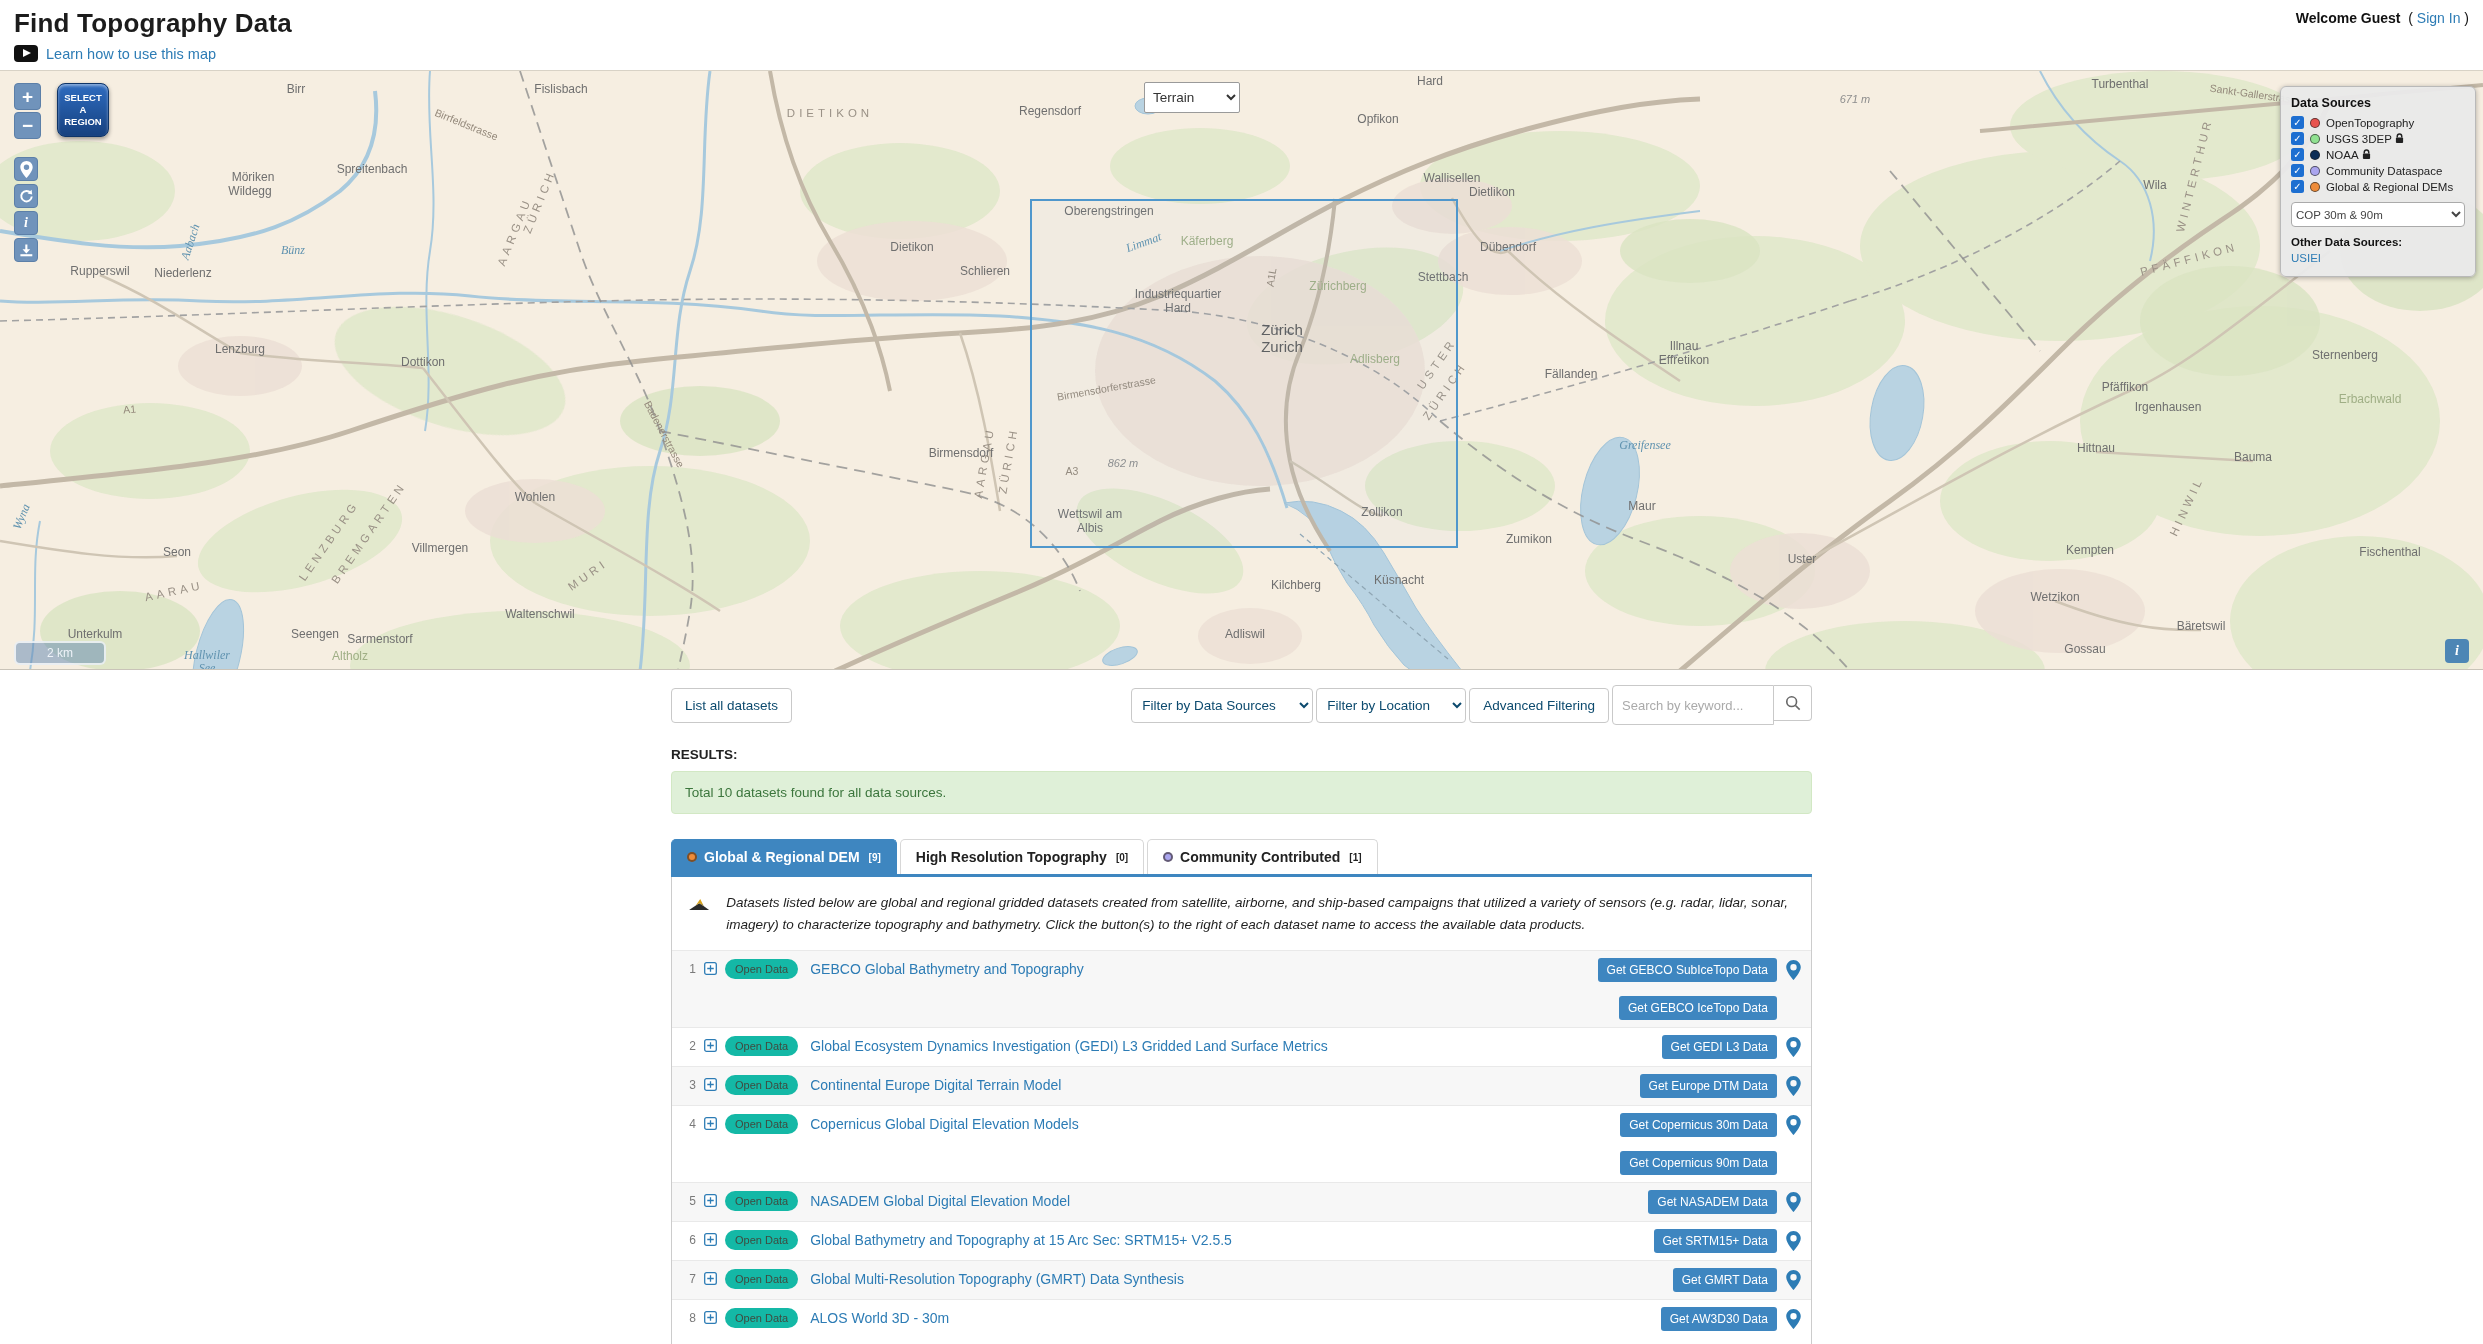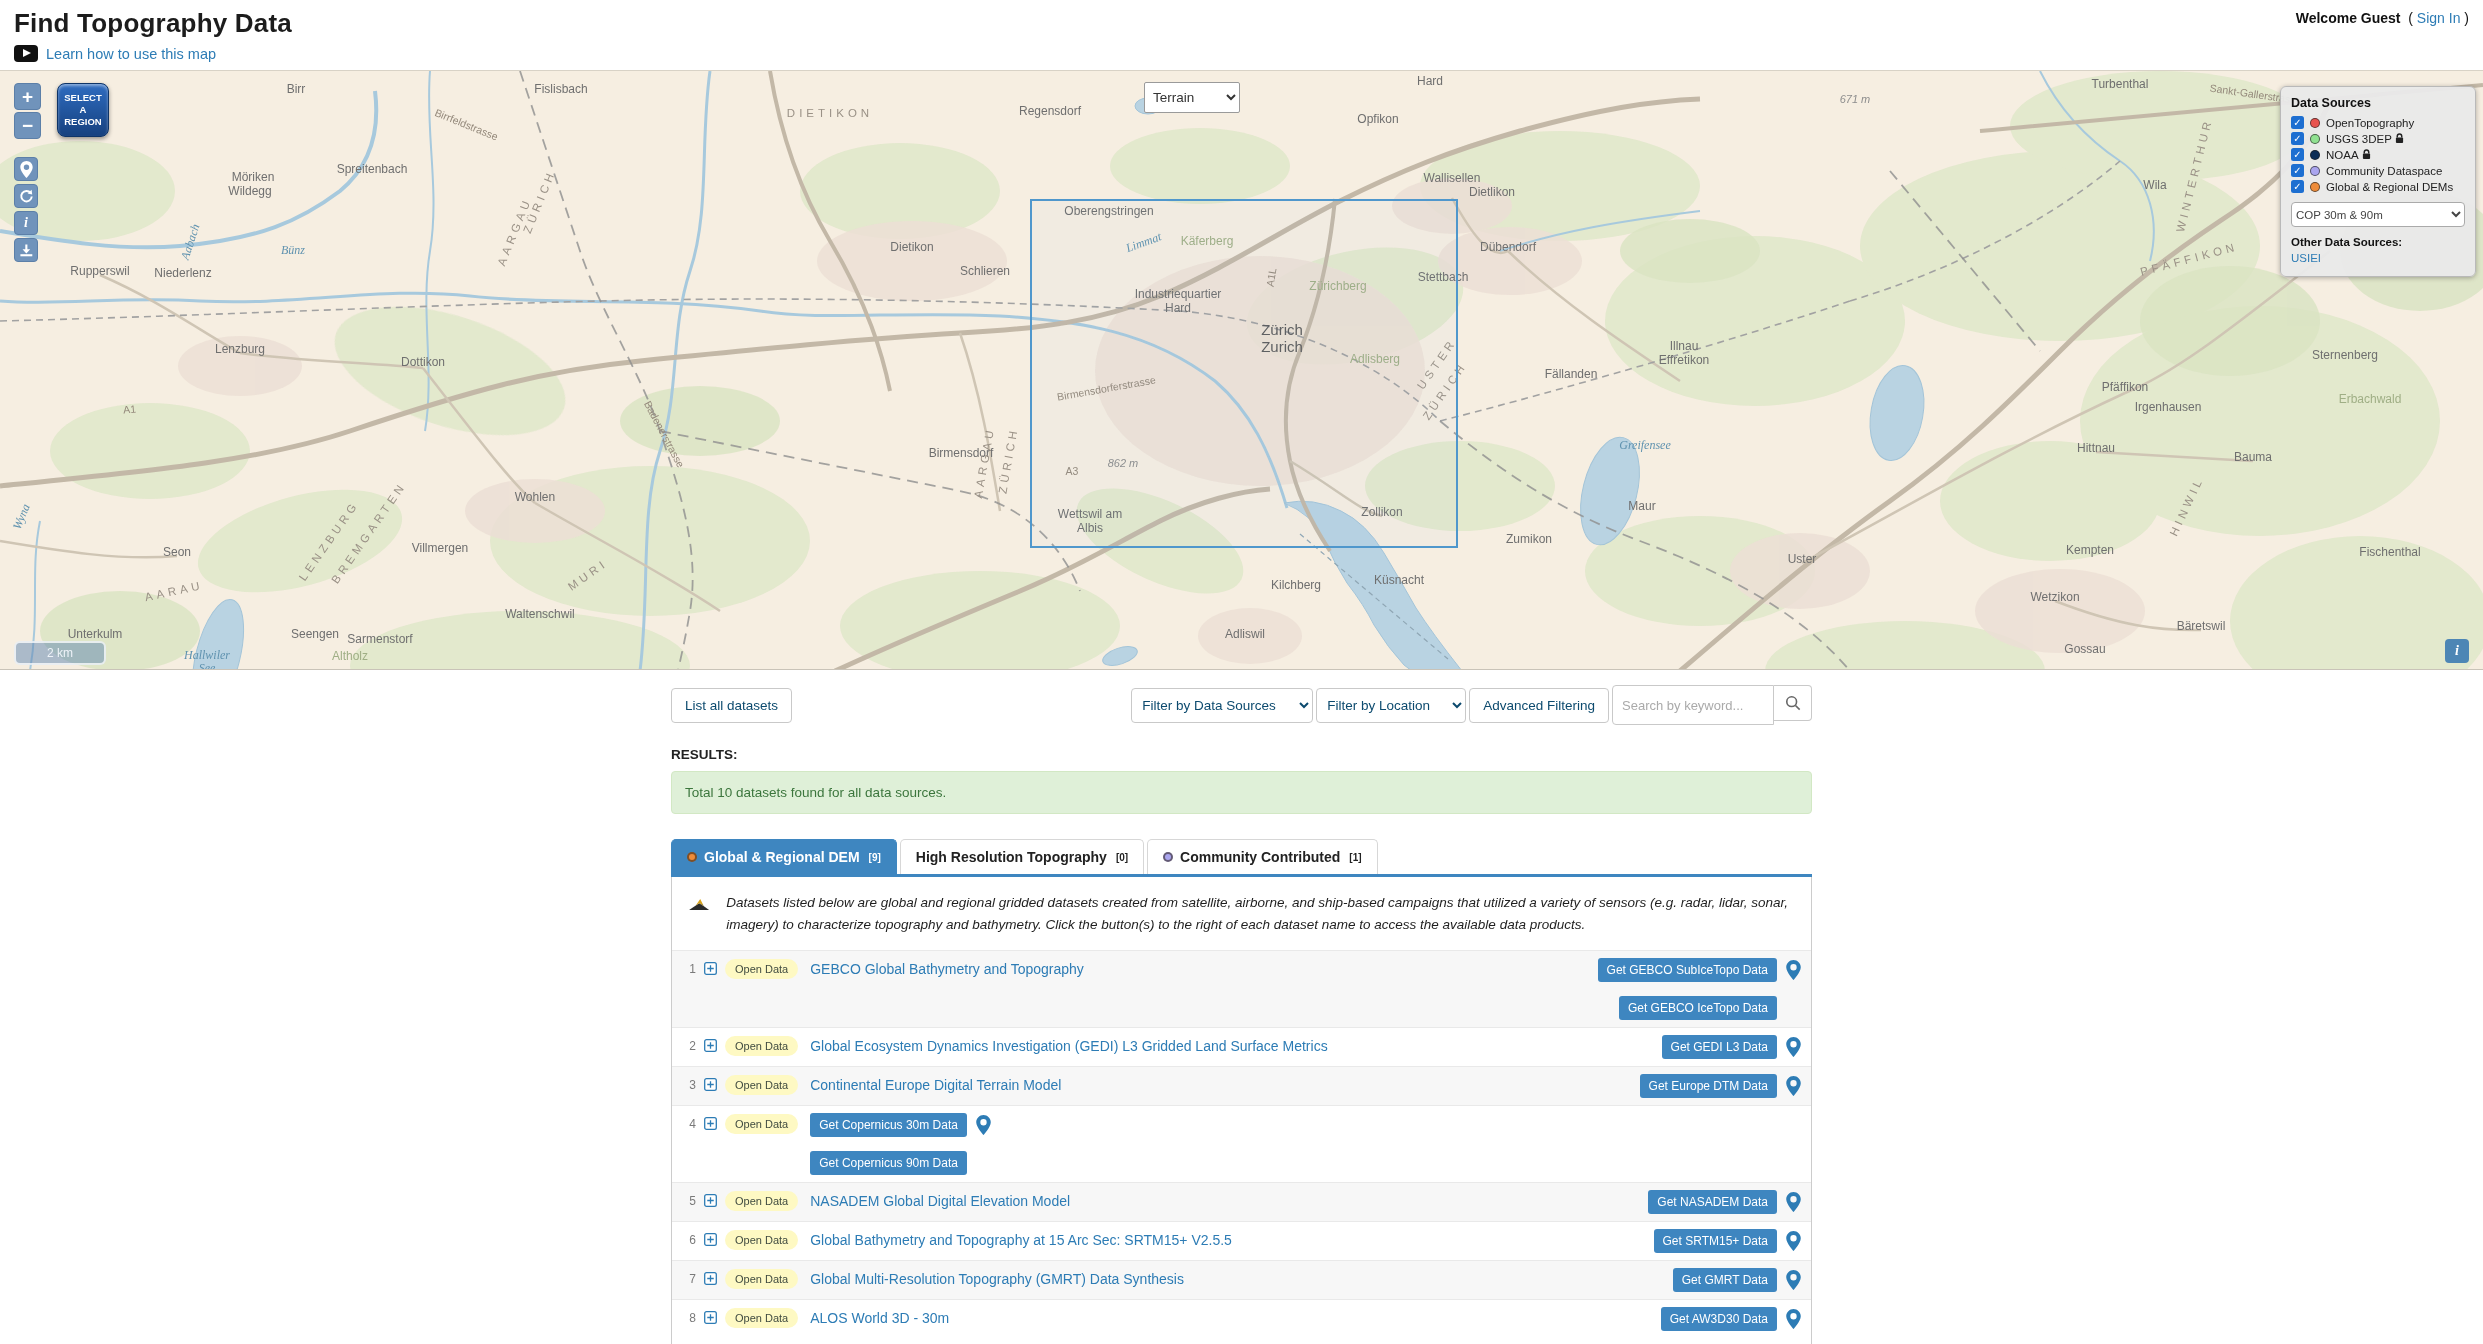--- a/index.html
+++ b/index.html
@@ -72,21 +72,21 @@
   .tab sup { font-size:10px; margin-left:2px; }
 
   .panel { border:1px solid #ccc; border-top:none; background:#fff; }
   .desc { display:flex; gap:16px; padding:15px 16px 13px 16px; align-items:flex-start; }
   .desc .txt { font-style:italic; font-size:13.5px; color:#1f1f1f; line-height:1.65; max-width:1072px; }
   .rows { }
   .drow { display:flex; align-items:flex-start; padding:7px 10px 7px 8px; border-top:1px solid #e9e9e9; }
   .drow:nth-child(odd) { background:#f7f7f7; }
   .drow .num { width:16px; font-size:12px; color:#7a7a7a; padding-top:4px; text-align:right; }
   .drow .expand { margin:4px 8px 0 8px; cursor:pointer; flex:0 0 13px; }
-  .drow .badge { background:#fef9c3; border-radius:11px; font-size:11px; color:#3f4a3f; padding:4px 10px; margin-right:12px; white-space:nowrap; margin-top:1px;text-align:center; }
+  .drow .badge { background:#14b8a6; border-radius:11px; font-size:11px; color:#3f4a3f; padding:4px 10px; margin-right:12px; white-space:nowrap; margin-top:1px;text-align:center; }
   .drow .title { color:#2d7cb5; font-size:14px; text-decoration:none; padding-top:3px; flex:1 1 auto; cursor:pointer; }
   .drow .btncol { display:flex; flex-direction:column; align-items:flex-end; gap:14px; margin-right:9px; }
   .getbtn { background:#3e86c0; border:none; border-radius:3px; color:#fff; font-size:12px; padding:5px 9px; cursor:pointer; white-space:nowrap; font-family:inherit; }
   .drow .pin { margin-top:2px; cursor:pointer; }
 </style>
 </head>
 <body>
 
 <div class="page">
 
@@ -482,20 +482,21 @@
               <path fill="#2d7cb5" d="M8 0C3.6 0 0 3.6 0 8c0 5.4 8 14 8 14s8-8.6 8-14c0-4.4-3.6-8-8-8zm0 11.5A3.5 3.5 0 118 4.5a3.5 3.5 0 010 7z"></path>
             </svg>
           </div>
           <div class="drow">
             <span class="num">4</span>
             <svg class="expand" width="13" height="13" viewBox="0 0 14 14">
               <rect x="0.75" y="0.75" width="12.5" height="12.5" rx="2" fill="#fff" stroke="#2d7cb5" stroke-width="1.4"></rect>
               <path d="M7 3.5v7M3.5 7h7" stroke="#2d7cb5" stroke-width="1.4"></path>
             </svg>
             <span class="badge">Open Data</span>
+            <a class="title">Copernicus Global Digital Elevation Models</a>
             <span class="btncol">
               <button class="getbtn">Get Copernicus 30m Data</button>
               <button class="getbtn">Get Copernicus 90m Data</button>
             </span>
             <svg class="pin" width="15" height="20" viewBox="0 0 16 22">
               <path fill="#2d7cb5" d="M8 0C3.6 0 0 3.6 0 8c0 5.4 8 14 8 14s8-8.6 8-14c0-4.4-3.6-8-8-8zm0 11.5A3.5 3.5 0 118 4.5a3.5 3.5 0 010 7z"></path>
             </svg>
           </div>
           <div class="drow">
             <span class="num">5</span>

